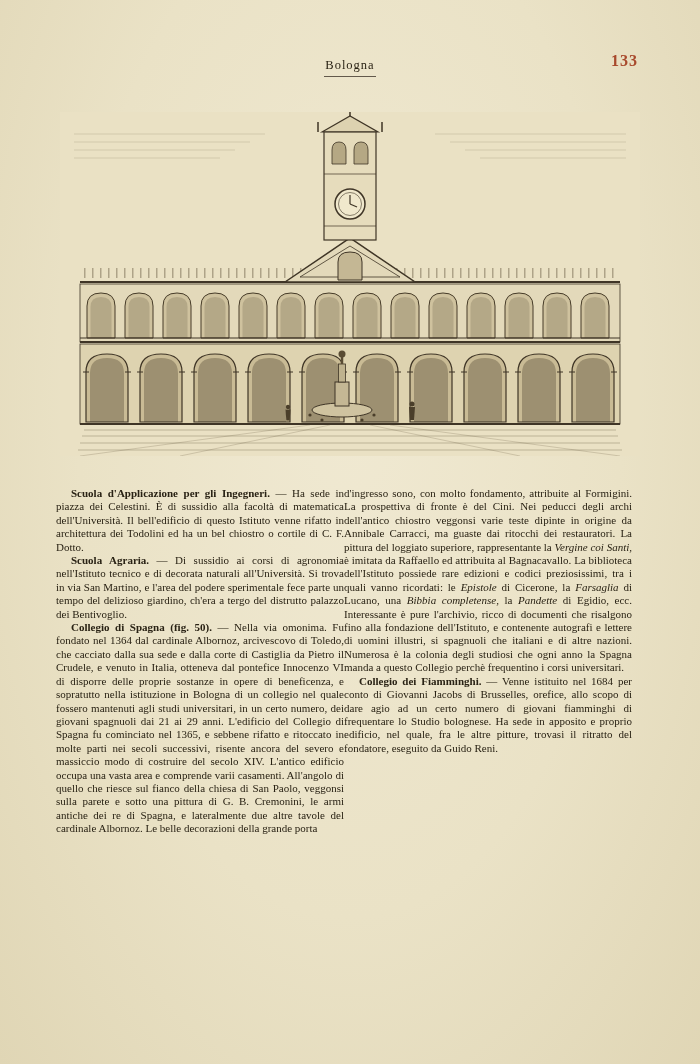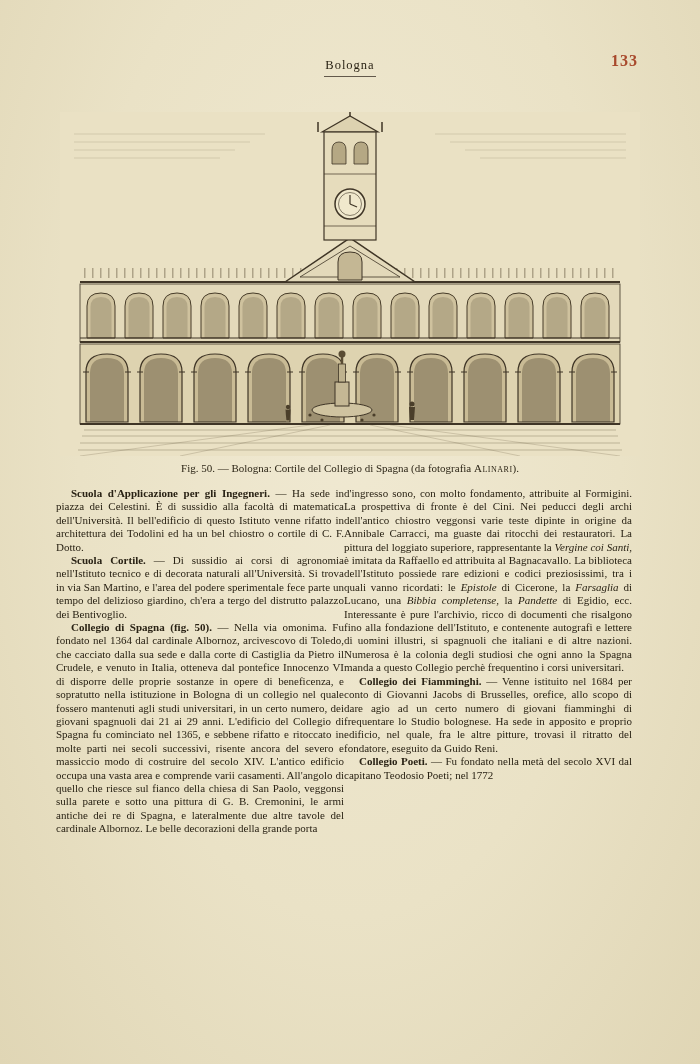--- a/index.html
+++ b/index.html
@@ -172,30 +172,26 @@
 
       <g fill="#4a3e2a">
         <circle cx="352" cy="292" r="2.5"></circle>
         <path d="M349,295 h6 l-1,13 h-4 Z"></path>
         <circle cx="228" cy="295" r="2.2"></circle>
         <path d="M225.5,297.5 h5 l-0.8,11 h-3.4 Z"></path>
       </g>
     </svg>
   </div>
 
-  <div class="caption">
-    <span>Fig. 50. — Bologna: Cortile del Collegio di Spagna (da fotografia </span><span class="smallcaps">Alinari</span><span>).</span>
-  </div>
 
   <div class="text-block">
     <div class="col" id="col-left">
         <p class="par"><b class="lead">Scuola d'Applicazione per gli Ingegneri. </b><span>— Ha sede in piazza dei Celestini. È di sussidio alla facoltà di matematica dell'Università. Il bell'edificio di questo Istituto venne rifatto in architettura dei Todolini ed ha un bel chiostro o cortile di C. F. Dotto.</span></p>
-        <p class="par"><b class="lead">Scuola Cortile. </b><span>— Di sussidio ai corsi di agronomia nell'Istituto tecnico e di decorata naturali all'Università. Si trova in via San Martino, e l'area del podere sperimentale fece parte un tempo del delizioso giardino, ch'era a tergo del distrutto palazzo dei Bentivoglio.</span></p>
+        <p class="par"><b class="lead">Scuola Agraria. </b><span>— Di sussidio ai corsi di agronomia nell'Istituto tecnico e di decorata naturali all'Università. Si trova in via San Martino, e l'area del podere sperimentale fece parte un tempo del delizioso giardino, ch'era a tergo del distrutto palazzo dei Bentivoglio.</span></p>
         <p class="par"><b class="lead">Collegio di Spagna (fig. 50). </b><span>— Nella via omonima. Fu fondato nel 1364 dal cardinale Albornoz, arcivescovo di Toledo, che cacciato dalla sua sede e dalla corte di Castiglia da Pietro il Crudele, e venuto in Italia, otteneva dal pontefice Innocenzo VI di disporre delle proprie sostanze in opere di beneficenza, e sopratutto nella istituzione in Bologna di un collegio nel quale fossero mantenuti agli studi universitari, in un certo numero, dei giovani spagnuoli dai 21 ai 29 anni. L'edificio del Collegio di Spagna fu cominciato nel 1365, e sebbene rifatto e ritoccato in molte parti nei secoli successivi, risente ancora del severo e massiccio modo di costruire del secolo XIV. L'antico edificio occupa una vasta area e comprende varii casamenti. All'angolo di quello che riesce sul fianco della chiesa di San Paolo, veggonsi sulla parete e sotto una pittura di G. B. Cremonini, le armi antiche dei re di Spagna, e lateralmente due altre tavole del cardinale Albornoz. Le belle decorazioni della grande porta</span></p>
       </div>
     <div class="col" id="col-right">
         <p class="par cont"><span>d'ingresso sono, con molto fondamento, attribuite al Formigini. La prospettiva di fronte è del Cini. Nei peducci degli archi dell'antico chiostro veggonsi varie teste dipinte in origine da Annibale Carracci, ma guaste dai ritocchi dei restauratori. La pittura del loggiato superiore, rappresentante la </span><i>Vergine coi Santi</i><span>, è imitata da Raffaello ed attribuita al Bagnacavallo. La biblioteca dell'Istituto possiede rare edizioni e codici preziosissimi, tra i quali vanno ricordati: le </span><i>Epistole</i><span> di Cicerone, la </span><i>Farsaglia</i><span> di Lucano, una </span><i>Bibbia completense</i><span>, la </span><i>Pandette</i><span> di Egidio, ecc. Interessante è pure l'archivio, ricco di documenti che risalgono fino alla fondazione dell'Istituto, e contenente autografi e lettere di uomini illustri, si spagnuoli che italiani e di altre nazioni. Numerosa è la colonia degli studiosi che ogni anno la Spagna manda a questo Collegio perchè frequentino i corsi universitari.</span></p>
         <p class="par"><b class="lead">Collegio dei Fiamminghi. </b><span>— Venne istituito nel 1684 per conto di Giovanni Jacobs di Brusselles, orefice, allo scopo di dare agio ad un certo numero di giovani fiamminghi di frequentare lo Studio bolognese. Ha sede in apposito e proprio edificio, nel quale, fra le altre pitture, trovasi il ritratto del fondatore, eseguito da Guido Reni.</span></p>
-        <p class="par"><b class="lead">Collegio Poeti. </b><span>— Fu fondato nella metà del secolo XVI dal capitano Teodosio Poeti; nel 1772</span></p>
       </div>
   </div>
 
 </div>
 
 </body></html>

